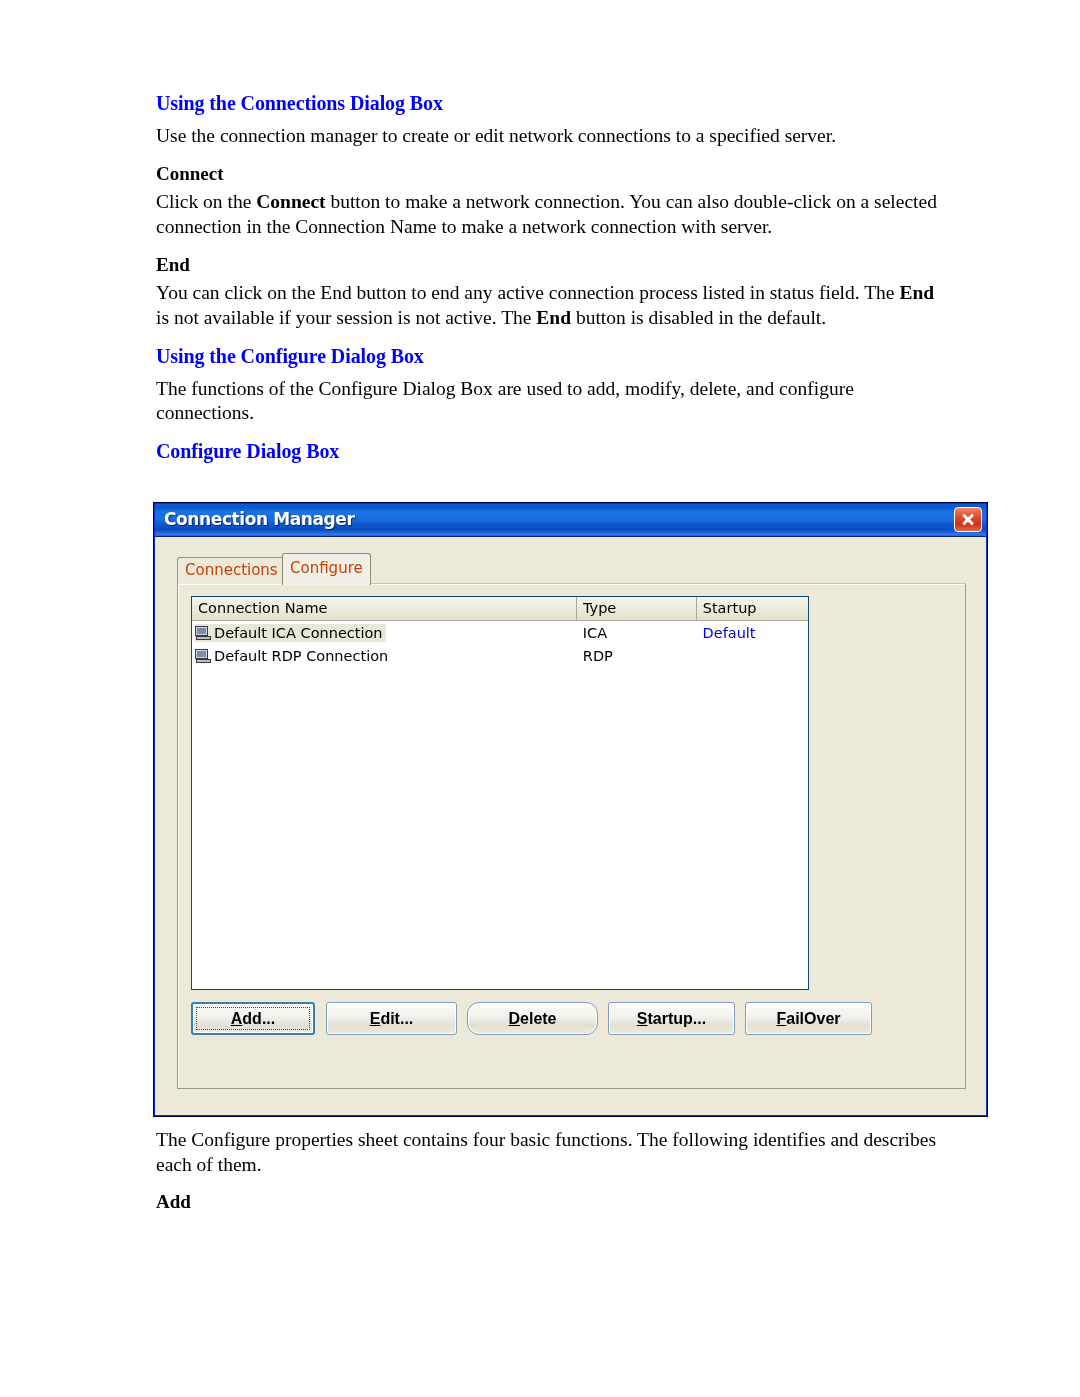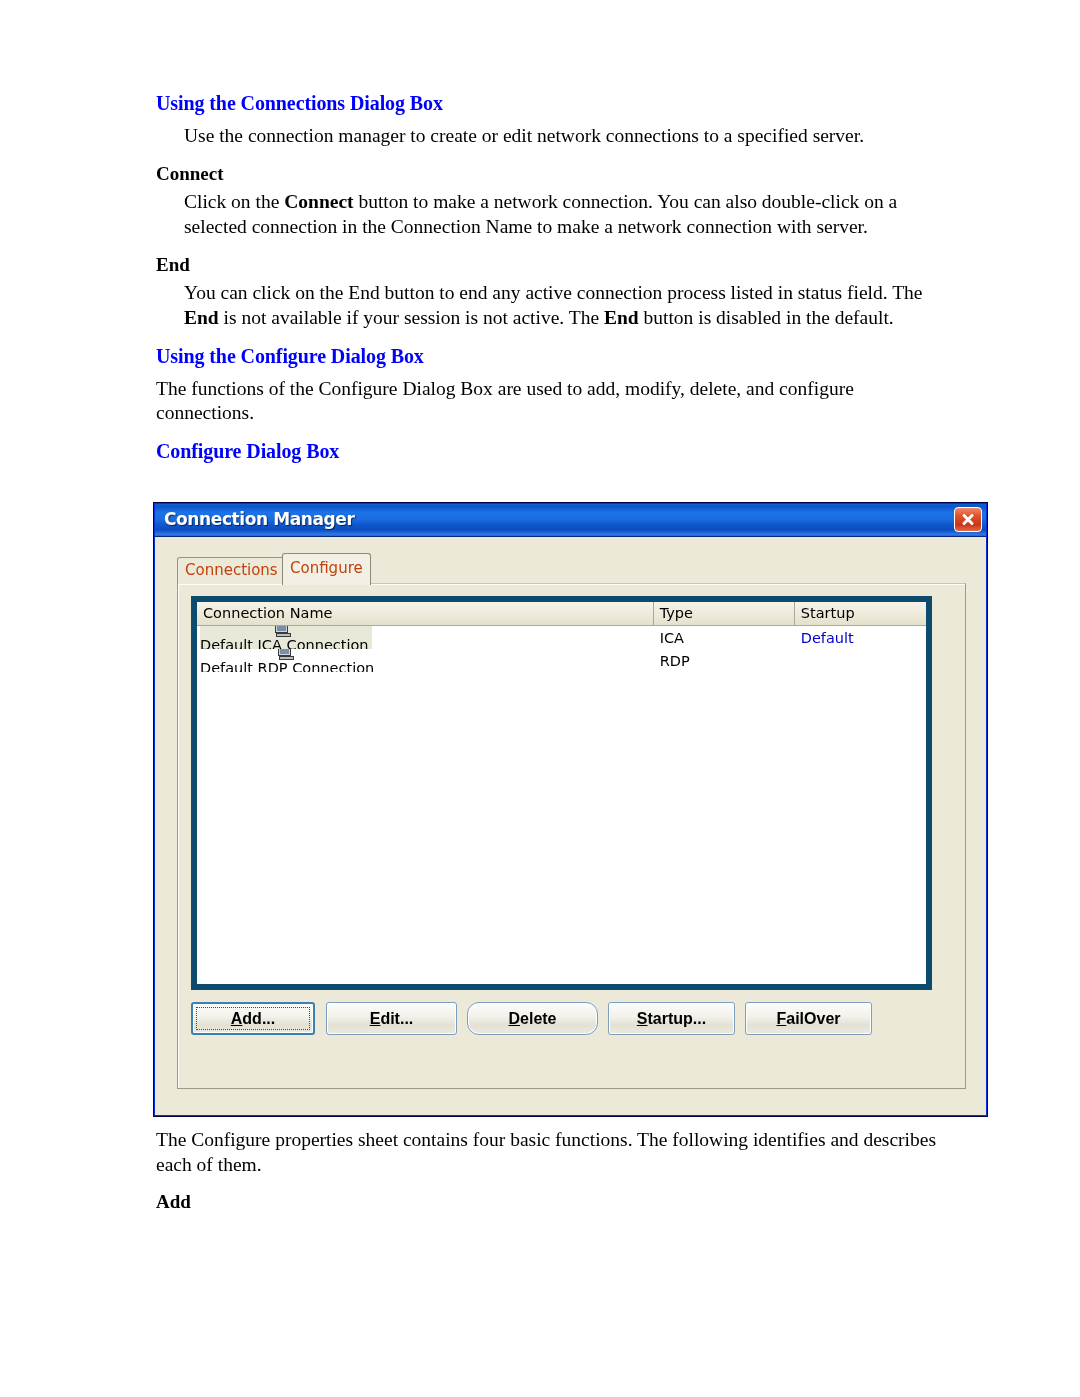--- a/index.html
+++ b/index.html
@@ -50,21 +50,20 @@
     line-height: 1.15;
   }
   p.body {
     font-family: "Liberation Serif", serif;
     font-size: 19.5px;
     line-height: 1.26;
     margin: 0 0 14px 0;
     color: #000000;
   }
   p.indent {
-    margin-left: 28px;
   }
   p.body b { font-weight: bold; }
 
   .sp-a { margin-bottom: 16px; }
   .sp-b { margin-bottom: 17px; }
 
   
   .dialog {
     position: absolute;
     left: 154px;
@@ -188,24 +187,24 @@
     border-top: 1px solid #c8c5b0;
     box-sizing: border-box;
     box-shadow: inset 1px 1px 0 #fdfdf6;
   }
 
   
   .listview {
     position: absolute;
     left: 13px;
     top: 12px;
-    width: 741px;
+    width: 618px;
     height: 394px;
     background: #ffffff;
-    border: 6px solid #0c4a6e;
+    border: 1px solid #0c4a6e;
     box-sizing: border-box;
     overflow: hidden;
   }
   .lv-header {
     display: flex;
     height: 24px;
     background: #ece9d8;
     border-bottom: 1px solid #aca899;
     box-sizing: border-box;
   }
@@ -243,21 +242,20 @@
     height: 100%;
   }
   .lv-cell.c0 { width: 463px; padding-left: 3px; }
   .lv-cell.c1 { width: 143px; }
   .lv-cell.c2 { width: 133px; }
 
   .name-wrap {
     display: inline-flex;
     align-items: center;
     padding: 1px 3px 1px 0;
-    flex-direction: column;
   }
   .name-wrap.selected {
     background: #e8e8d8;
   }
   .pc-icon {
     width: 16px;
     height: 14px;
     position: relative;
     margin-right: 3px;
     flex: none;

